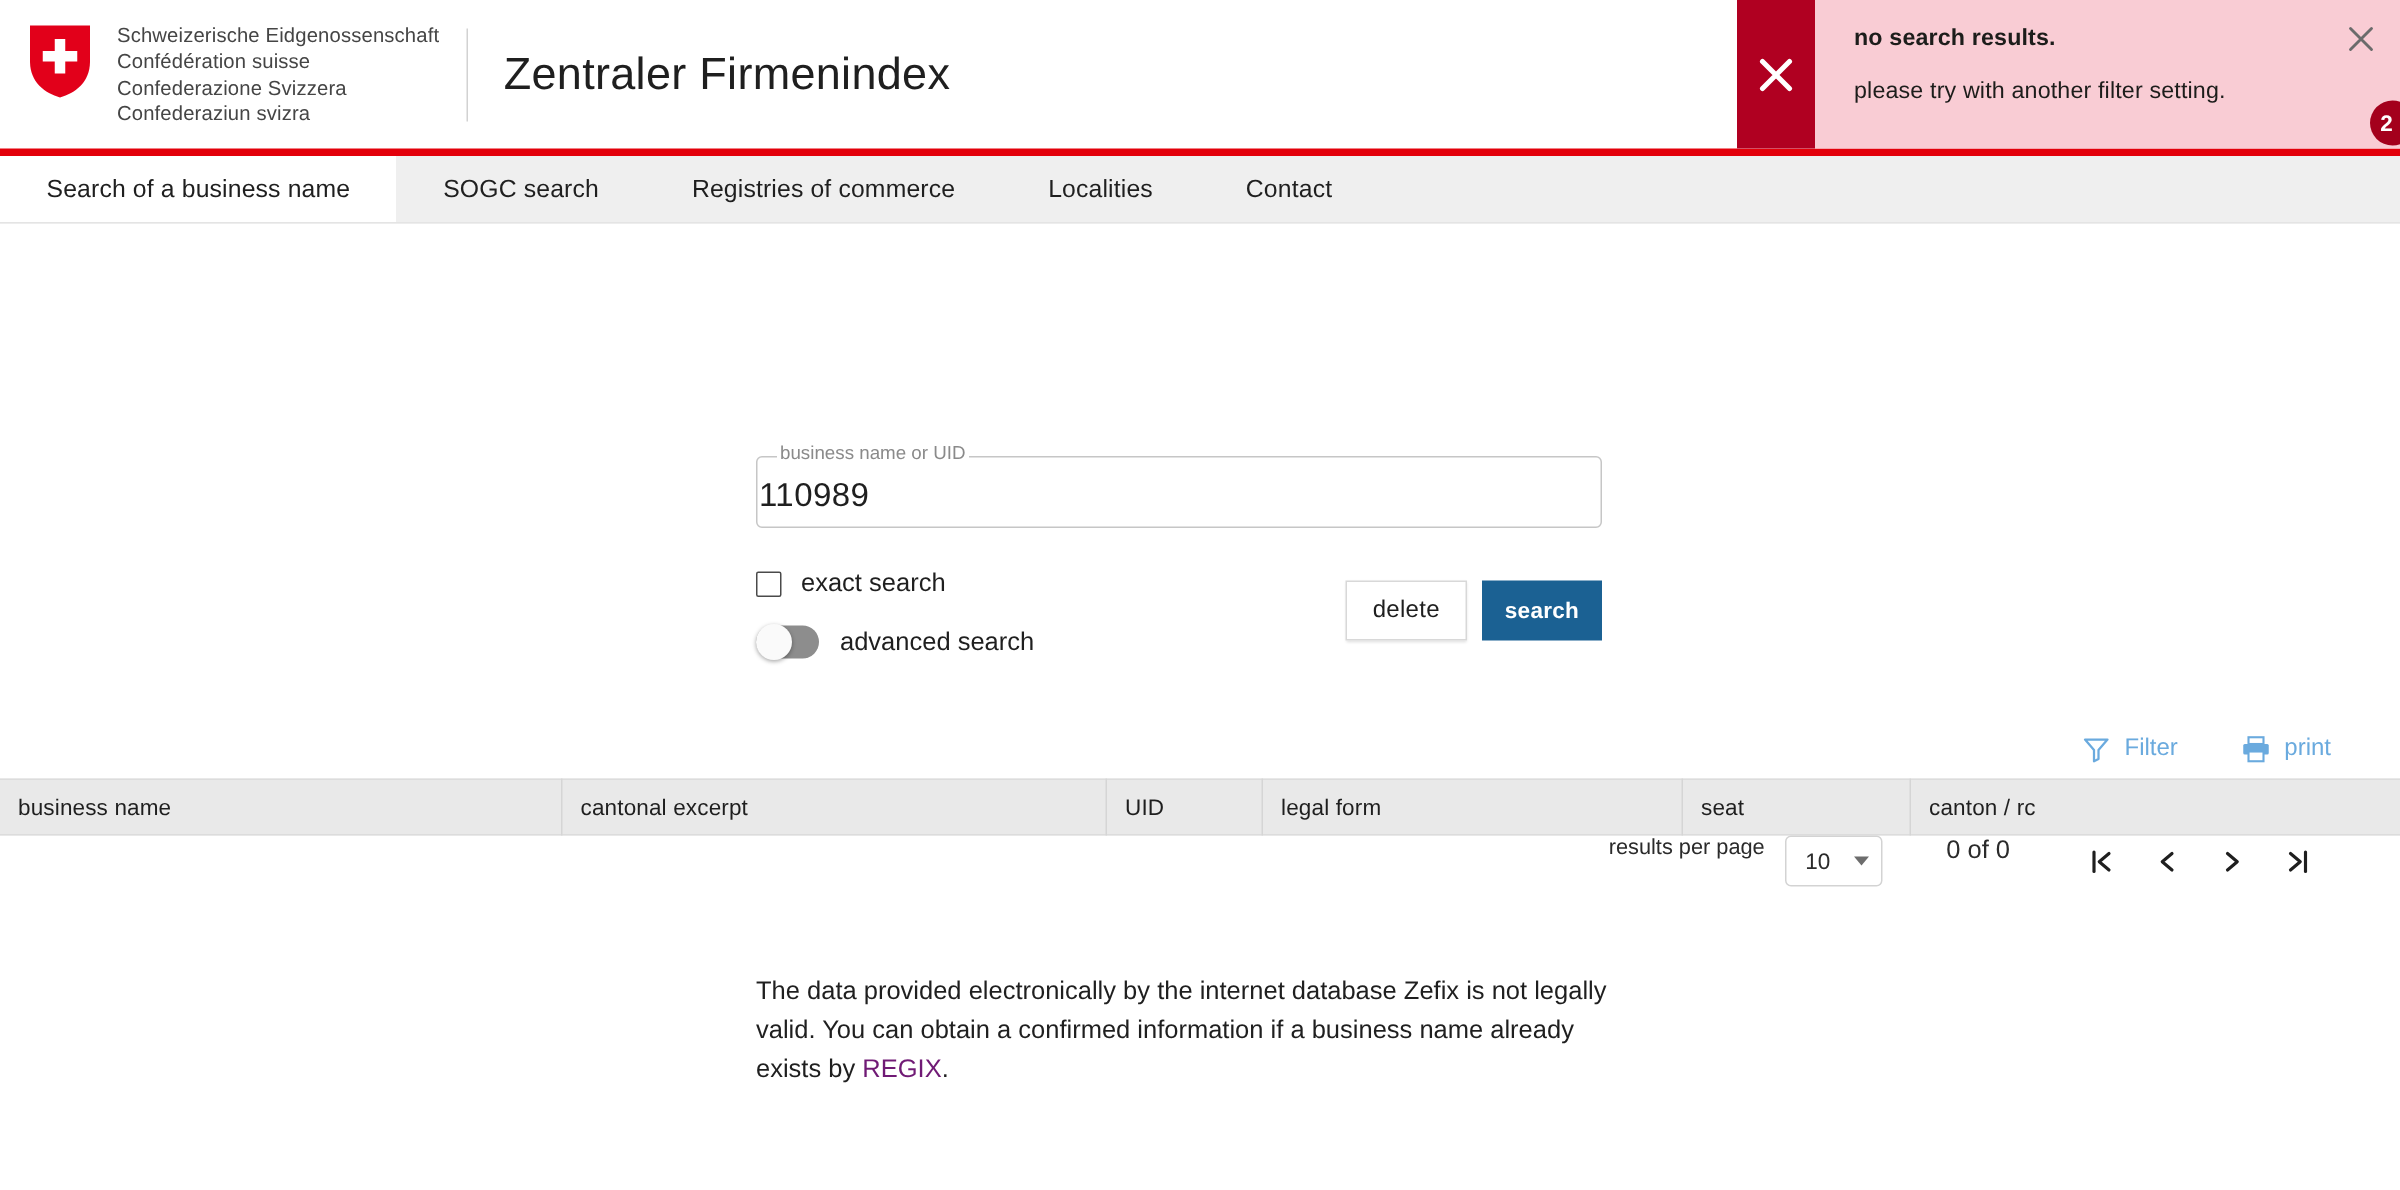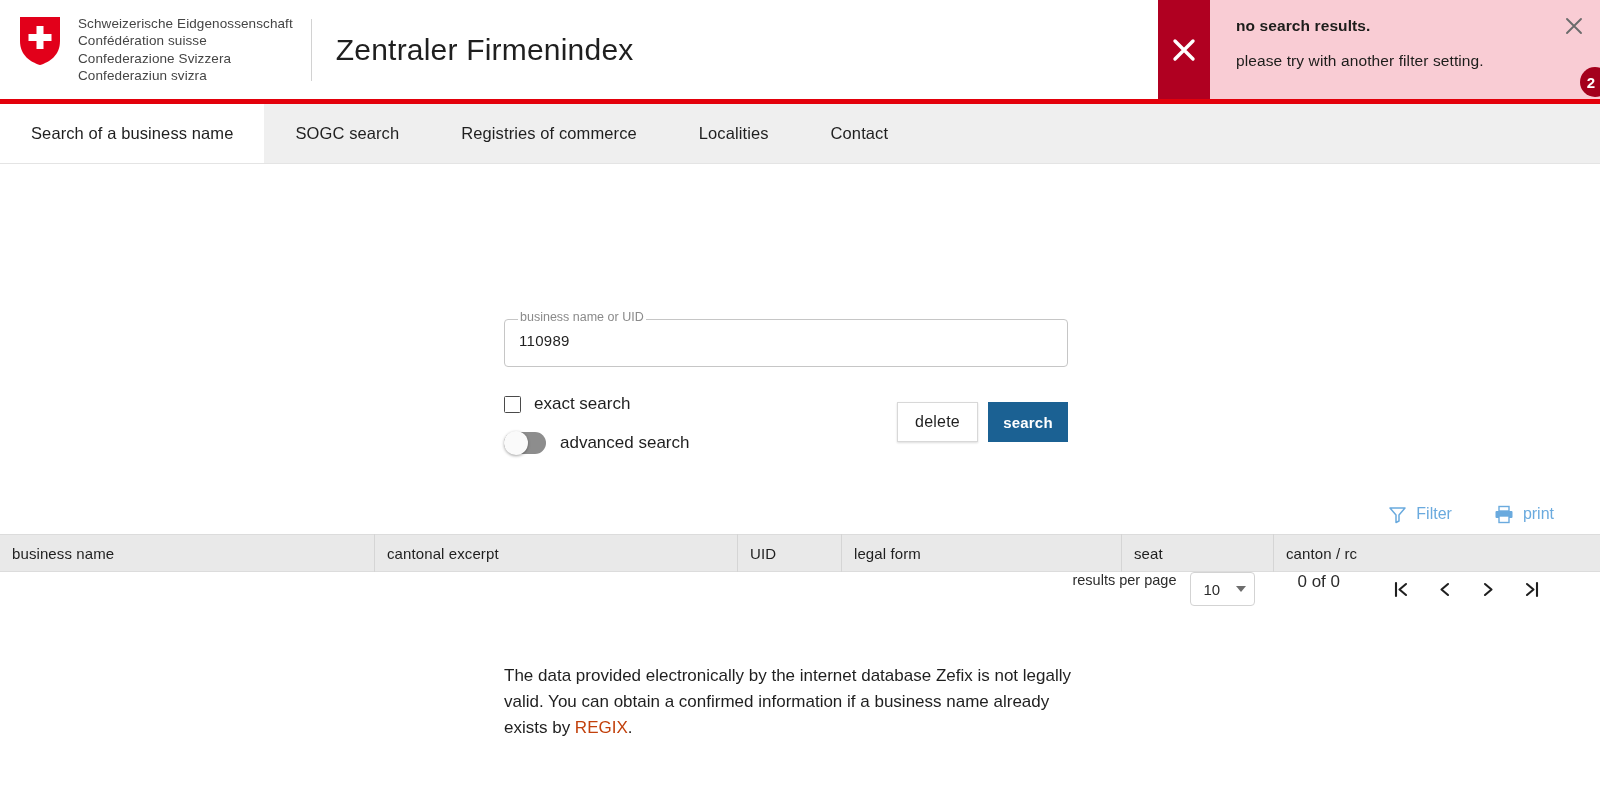--- a/index.html
+++ b/index.html
@@ -85,21 +85,21 @@
     background: #a4001c;
     color: #fff;
     font-size: 15px;
     font-weight: bold;
     display:flex; align-items:center; justify-content:center;
     padding-right: 8px;
   }
 
   
   .tabbar {
-    height: 60px;
+    height: 45px;
     background: #efefef;
     display: flex;
     align-items: stretch;
     border-bottom: 1px solid #e4e4e4;
   }
   .tab {
     display: flex; align-items: center;
     padding: 0 31px;
     font-size: 16.5px;
     color: #1f1f1f;
@@ -121,22 +121,22 @@
     border-radius: 4px;
     pointer-events: none;
   }
   .field-label {
     position: absolute; left: 14px; top: -9px;
     font-size: 12.5px; color: #8a8a8a;
     background: #fff; padding: 0 2px;
     white-space: nowrap;
   }
   .field-value {
-    position: absolute; left: 15px; top: 13px;
-    font-size: 15px; color: #1f1f1f;
+    position: absolute; left: 2px; top: 13px;
+    font-size: 22px; color: #1f1f1f;
     letter-spacing: .3px;
   }
 
   .checkbox-row {
     position: absolute; left: 504px; top: 230px;
     display: flex; align-items: center;
   }
   .cbx {
     width: 17px; height: 17px;
     border: 1.6px solid #4a4a4a;
@@ -270,21 +270,21 @@
 
   
   .footer-note {
     position: relative;
     margin: 33px 0 0 504px;
     width: 570px;
     font-size: 17px;
     line-height: 26px;
     color: #1f1f1f;
   }
-  .footer-note a { color: #c2410c; text-decoration: none; }
+  .footer-note a { color: #701a75; text-decoration: none; }
 </style>
 </head>
 <body>
 
 <div class="page">
 
   <div class="header">
     <div class="logo-block">
       <svg class="shield" viewBox="0 0 44 52">
         <path d="M2 2 H42 V26 C42 40 32 47 22 50 C12 47 2 40 2 26 Z" fill="#e2001a"></path>

